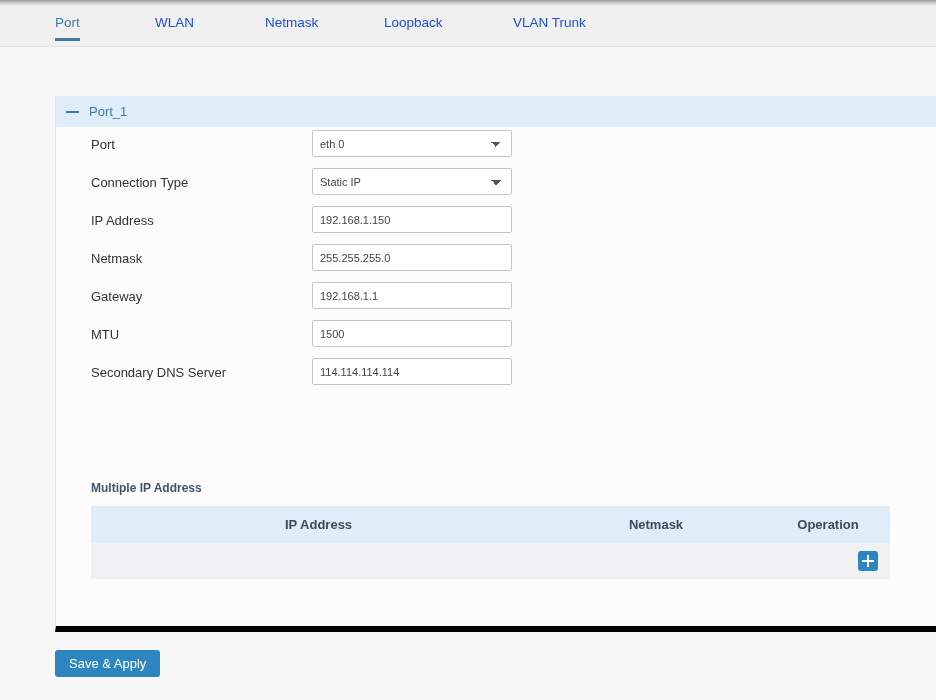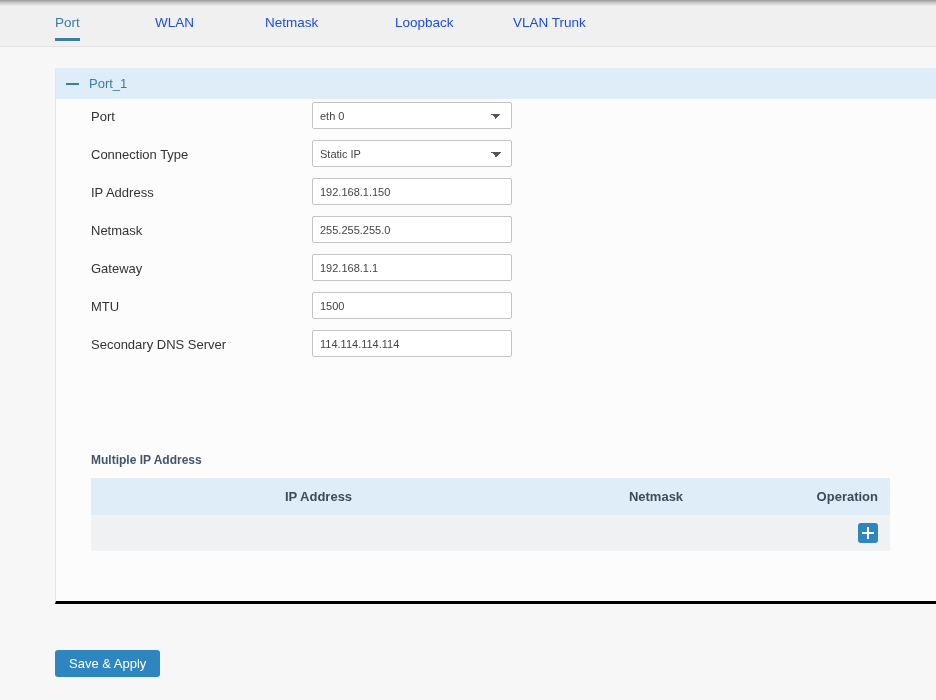--- a/index.html
+++ b/index.html
@@ -53,32 +53,32 @@
     position: absolute;
     left: 0;
     right: 0;
     bottom: 0;
     height: 3px;
     background: #3a7ca5;
   }
   #tab-0 { left: 55px; }
   #tab-1 { left: 155px; }
   #tab-2 { left: 265px; }
-  #tab-3 { left: 395px; }
+  #tab-3 { left: 384px; }
   #tab-4 { left: 513px; }
 
   
   #panel {
     position: absolute;
     left: 55px;
-    top: 68px;
+    top: 96px;
     width: 881px;
     background: #fcfcfd;
     border-left: 1px solid #e6e6e8;
-    border-bottom: 3px solid #000000;
+    border-bottom: 6px solid #000000;
     height: 536px;
   }
   #panel-header {
     height: 31px;
     background: #deedf7;
     position: relative;
   }
   #panel-collapse-icon {
     position: absolute;
     left: 10px;
@@ -177,21 +177,21 @@
   #ip-table thead th {
     background: #deedf7;
     height: 37px;
     font-size: 13px;
     font-weight: bold;
     color: #3f4a5a;
     padding: 0 12px;
   }
   #ip-table th.col-ip   { width: 455px; text-align: center; }
   #ip-table th.col-mask { width: 220px; text-align: center; }
-  #ip-table th.col-op   { width: 124px; text-align: right; }
+  #ip-table th.col-op   { width: 124px; }
   #ip-table tbody td {
     background: #f0f1f2;
     height: 36px;
     padding: 0 12px;
   }
   #ip-table tbody td.cell-op { text-align: right; }
   #add-row-button {
     display: inline-block;
     width: 20px;
     height: 20px;

